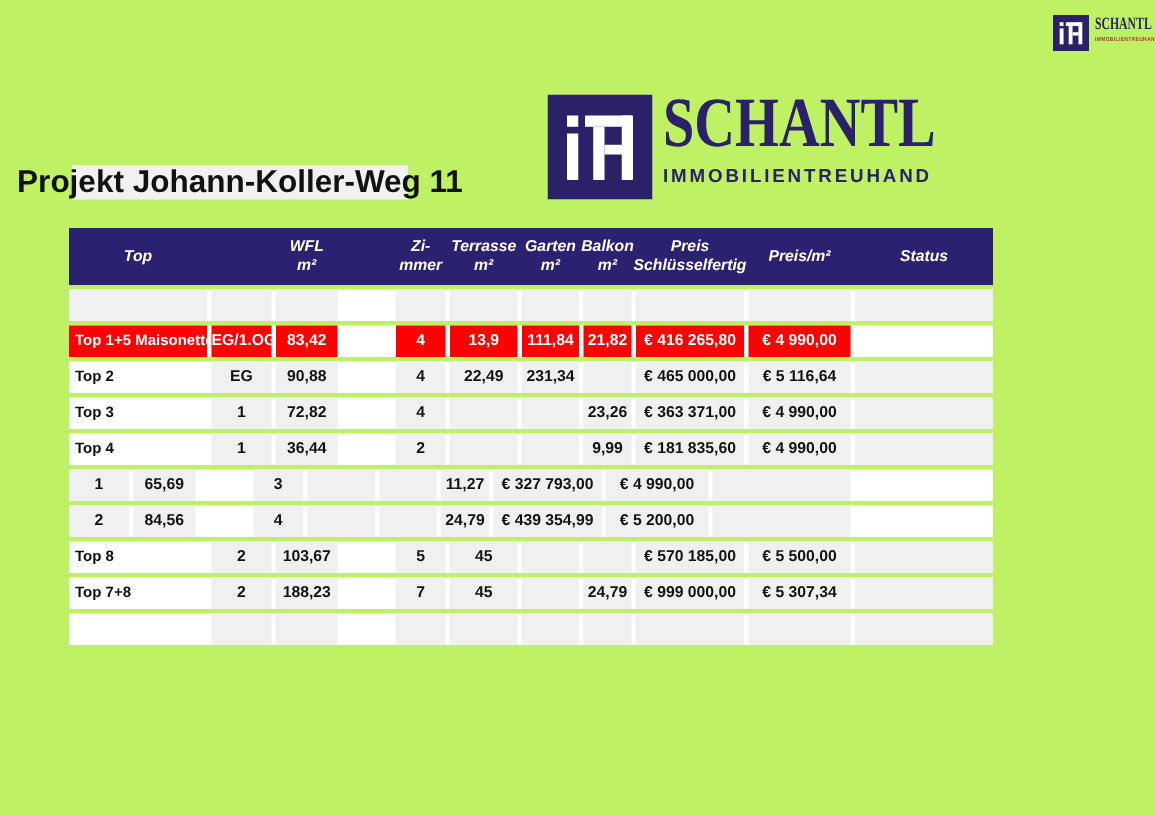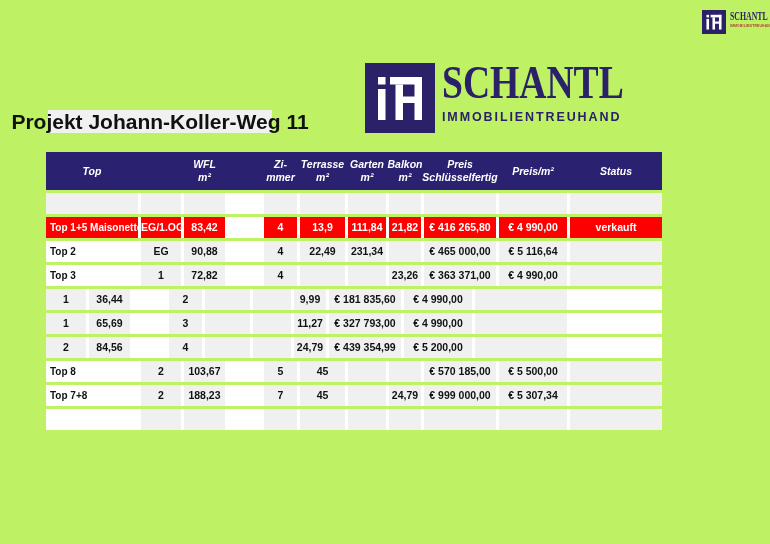--- a/index.html
+++ b/index.html
@@ -139,21 +139,20 @@
         <div class="row sold">
           <div class="cell c0 first">Top 1+5 Maisonette</div>
           <div class="cell c1">EG/1.OG</div>
           <div class="cell c2">83,42</div>
           <div class="cell c3">4</div>
           <div class="cell c4">13,9</div>
           <div class="cell c5">111,84</div>
           <div class="cell c6">21,82</div>
           <div class="cell c7">€ 416 265,80</div>
           <div class="cell c8">€ 4 990,00</div>
-          <div class="cell c9">verkauft</div>
         </div>
         <div class="row plain">
           <div class="cell c0 first">Top 2</div>
           <div class="cell c1">EG</div>
           <div class="cell c2">90,88</div>
           <div class="cell c3">4</div>
           <div class="cell c4">22,49</div>
           <div class="cell c5">231,34</div>
           <div class="cell c6"></div>
           <div class="cell c7">€ 465 000,00</div>
@@ -166,20 +165,21 @@
           <div class="cell c2">72,82</div>
           <div class="cell c3">4</div>
           <div class="cell c4"></div>
           <div class="cell c5"></div>
           <div class="cell c6">23,26</div>
           <div class="cell c7">€ 363 371,00</div>
           <div class="cell c8">€ 4 990,00</div>
           <div class="cell c9"></div>
         </div>
         <div class="row plain">
+          <div class="cell c0 first">Top 4</div>
           <div class="cell c1">1</div>
           <div class="cell c2">36,44</div>
           <div class="cell c3">2</div>
           <div class="cell c4"></div>
           <div class="cell c5"></div>
           <div class="cell c6">9,99</div>
           <div class="cell c7">€ 181 835,60</div>
           <div class="cell c8">€ 4 990,00</div>
           <div class="cell c9"></div>
         </div>

